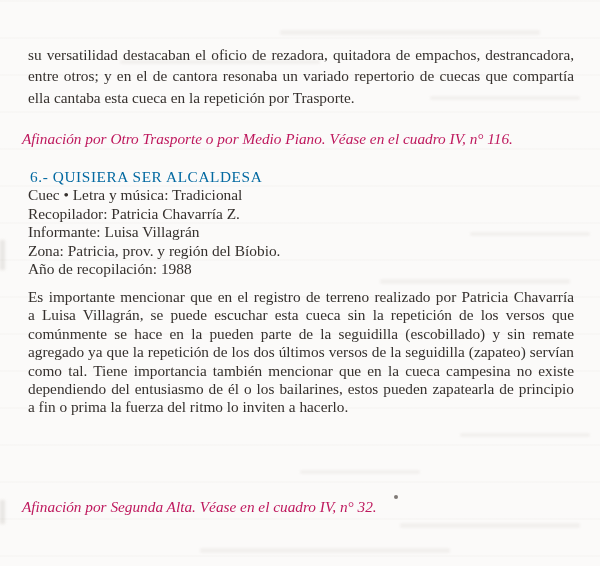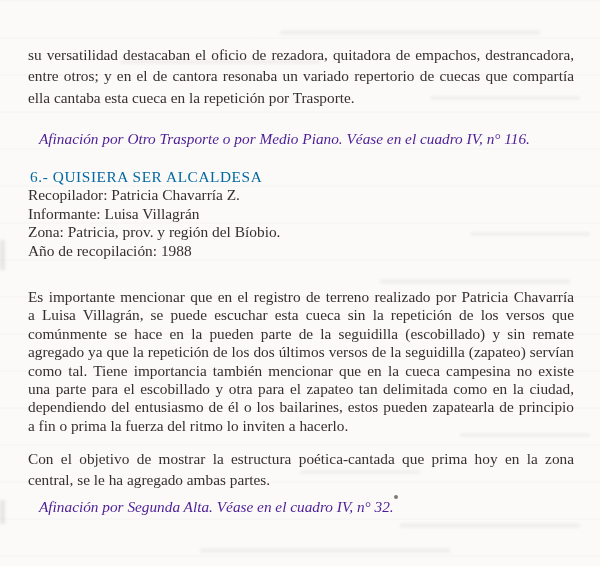--- a/index.html
+++ b/index.html
@@ -38,23 +38,23 @@
     line-height:21.4px;
     white-space:normal;
   }
   .tight .ln{line-height:18.4px;}
   .just{
     text-align:justify;
     text-align-last:justify;
   }
   .note{
     font-style:italic;
-    color:#4c1d95;
+    color:#be185d;
     font-size:15.2px;
-    left:39px;
+    left:22px;
   }
   .heading{
     color:#0369a1;
     font-size:15.8px;
     letter-spacing:0.6px;
     left:30px;
   }
   .meta .ln{line-height:18.6px;font-size:15.4px;}
   .speck{
     position:absolute;
@@ -96,39 +96,35 @@
 
   <div class="block note" style="top:128px;">
     <div class="ln">Afinación por Otro Trasporte o por Medio Piano. Véase en el cuadro IV, n° 116.</div>
   </div>
 
   <div class="block heading" style="top:166px;">
     <div class="ln">6.- QUISIERA SER ALCALDESA</div>
   </div>
 
   <div class="block meta" style="top:186px;">
+    <div class="ln">Cuec • Letra y música: Tradicional</div>
     <div class="ln">Recopilador: Patricia Chavarría Z.</div>
     <div class="ln">Informante: Luisa Villagrán</div>
     <div class="ln">Zona: Patricia, prov. y región del Bíobio.</div>
     <div class="ln">Año de recopilación: 1988</div>
   </div>
 
   <div class="block tight" style="top:288px;">
     <div class="ln just">Es importante mencionar que en el registro de terreno realizado por Patricia Chavarría</div>
     <div class="ln just">a Luisa Villagrán, se puede escuchar esta cueca sin la repetición de los versos que</div>
     <div class="ln just">comúnmente se hace en la pueden parte de la seguidilla (escobillado) y sin remate</div>
     <div class="ln just">agregado ya que la repetición de los dos últimos versos de la seguidilla (zapateo) servían</div>
     <div class="ln just">como tal. Tiene importancia también mencionar que en la cueca campesina no existe</div>
-    <div class="ln just">una parte para el escobillado y otra para el zapateo tan delimitada como en la ciudad,</div>
     <div class="ln just">dependiendo del entusiasmo de él o los bailarines, estos pueden zapatearla de principio</div>
     <div class="ln">a fin o prima la fuerza del ritmo lo inviten a hacerlo.</div>
   </div>
 
-  <div class="block" style="top:448px;">
-    <div class="ln just">Con el objetivo de mostrar la estructura poética-cantada que prima hoy en la zona</div>
-    <div class="ln">central, se le ha agregado ambas partes.</div>
-  </div>
 
   <div class="block note" style="top:496px;">
     <div class="ln">Afinación por Segunda Alta. Véase en el cuadro IV, n° 32.</div>
   </div>
 
 </div>
 
 </body></html>

